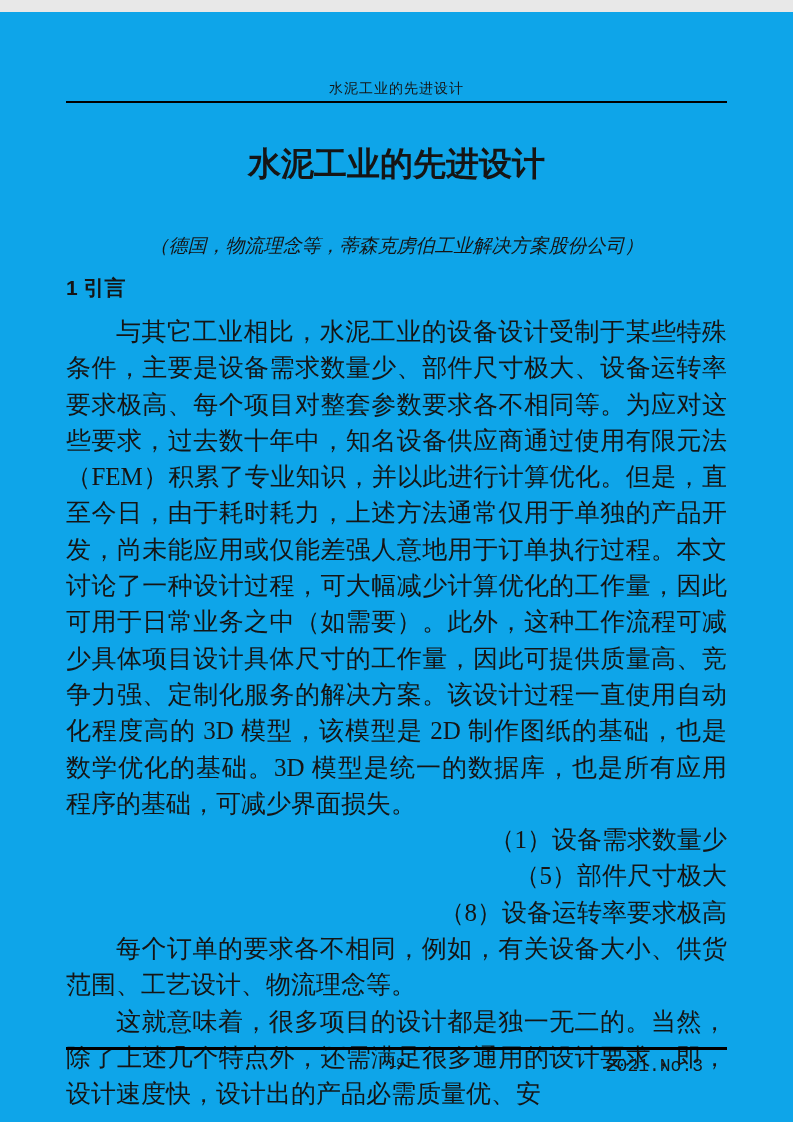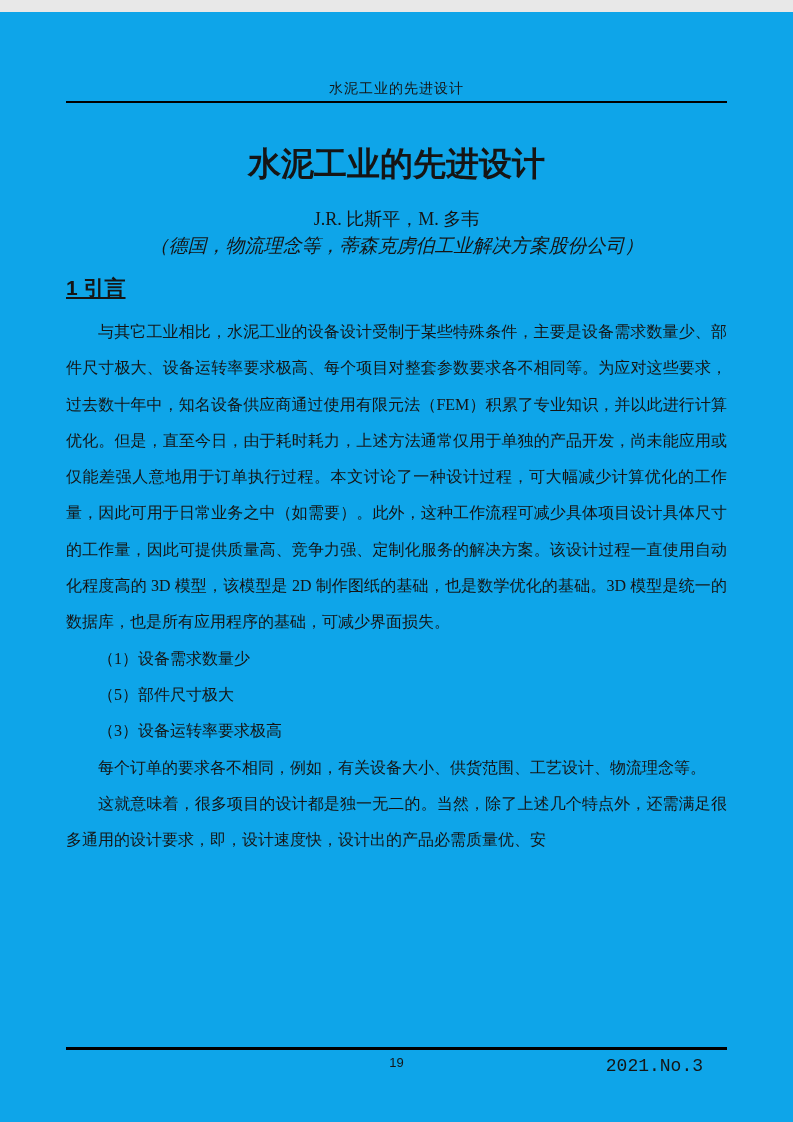--- a/index.html
+++ b/index.html
@@ -72,31 +72,30 @@
     top: 263px;
     left: 66px;
     width: 661px;
   }
   .section-heading {
     margin: 0 0 14px 0;
     font-family: "Liberation Sans", "DejaVu Sans", sans-serif;
     font-weight: 700;
     font-size: 21px;
     line-height: 25px;
-    text-decoration: underline;
   }
   .content p {
     margin: 0;
-    font-size: 16px;
+    font-size: 25px;
     line-height: 36.3px;
     text-align: justify;
     text-indent: 2em;
   }
   .content p.list-item {
-    text-align: left;
+    text-align: right;
   }
   .foot-rule {
     position: absolute;
     top: 1035px;
     left: 66px;
     width: 661px;
     height: 3px;
     background: #000000;
   }
   .page-number {
@@ -120,36 +119,35 @@
 <body>
 
 <div class="page">
 
   <div class="running-head">水泥工业的先进设计</div>
 
   <div class="head-rule"></div>
 
   <h1 class="doc-title">水泥工业的先进设计</h1>
 
-  <div class="authors">J.R. 比斯平，M. 多韦</div>
 
   <div class="affiliation">（德国，物流理念等，蒂森克虏伯工业解决方案股份公司）</div>
 
   <div class="content">
 
     <h2 class="section-heading">1 引言</h2>
 
     <p>与其它工业相比，水泥工业的设备设计受制于某些特殊条件，主要是设备需求数量少、部件尺寸极大、设备运转率要求极高、每个项目对整套参数要求各不相同等。为应对这些要求，过去数十年中，知名设备供应商通过使用有限元法（FEM）积累了专业知识，并以此进行计算优化。但是，直至今日，由于耗时耗力，上述方法通常仅用于单独的产品开发，尚未能应用或仅能差强人意地用于订单执行过程。本文讨论了一种设计过程，可大幅减少计算优化的工作量，因此可用于日常业务之中（如需要）。此外，这种工作流程可减少具体项目设计具体尺寸的工作量，因此可提供质量高、竞争力强、定制化服务的解决方案。该设计过程一直使用自动化程度高的 3D 模型，该模型是 2D 制作图纸的基础，也是数学优化的基础。3D 模型是统一的数据库，也是所有应用程序的基础，可减少界面损失。</p>
 
 
     <p class="list-item">（1）设备需求数量少</p>
 
     <p class="list-item">（5）部件尺寸极大</p>
 
-    <p class="list-item">（3）设备运转率要求极高</p>
+    <p class="list-item">（8）设备运转率要求极高</p>
 
     <p>每个订单的要求各不相同，例如，有关设备大小、供货范围、工艺设计、物流理念等。</p>
 
     <p>这就意味着，很多项目的设计都是独一无二的。当然，除了上述几个特点外，还需满足很多通用的设计要求，即，设计速度快，设计出的产品必需质量优、安</p>
 
   </div>
 
   <div class="foot-rule"></div>
 
   <div class="page-number">19</div>

